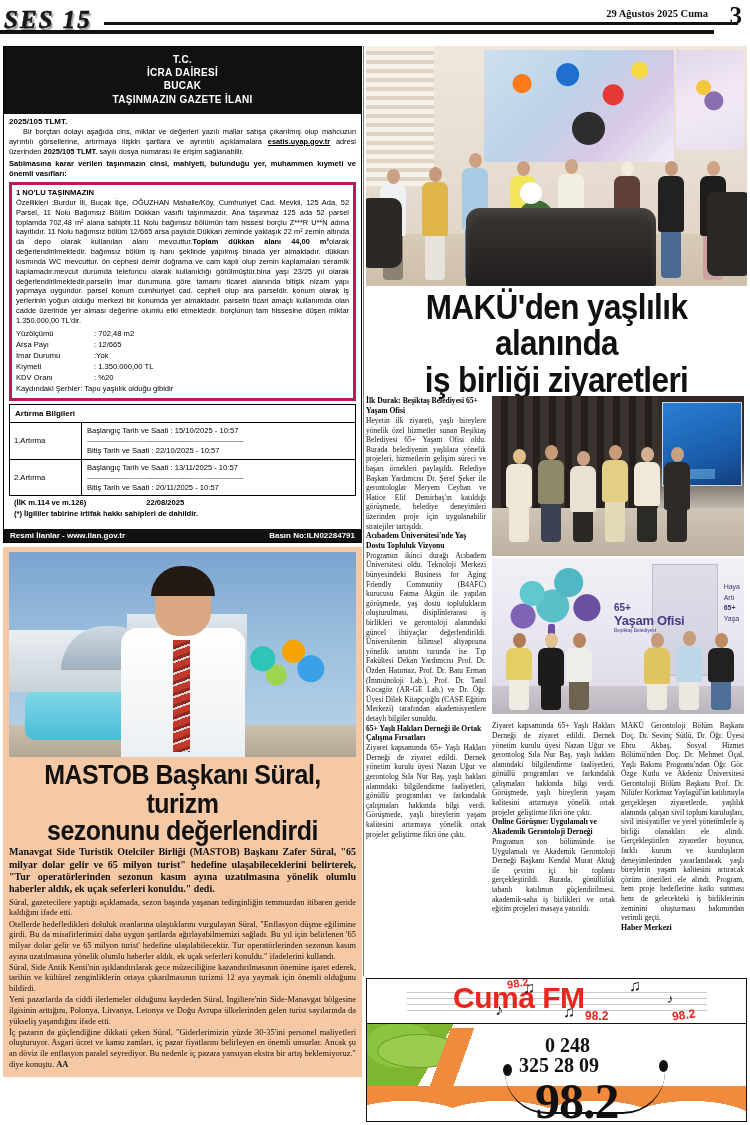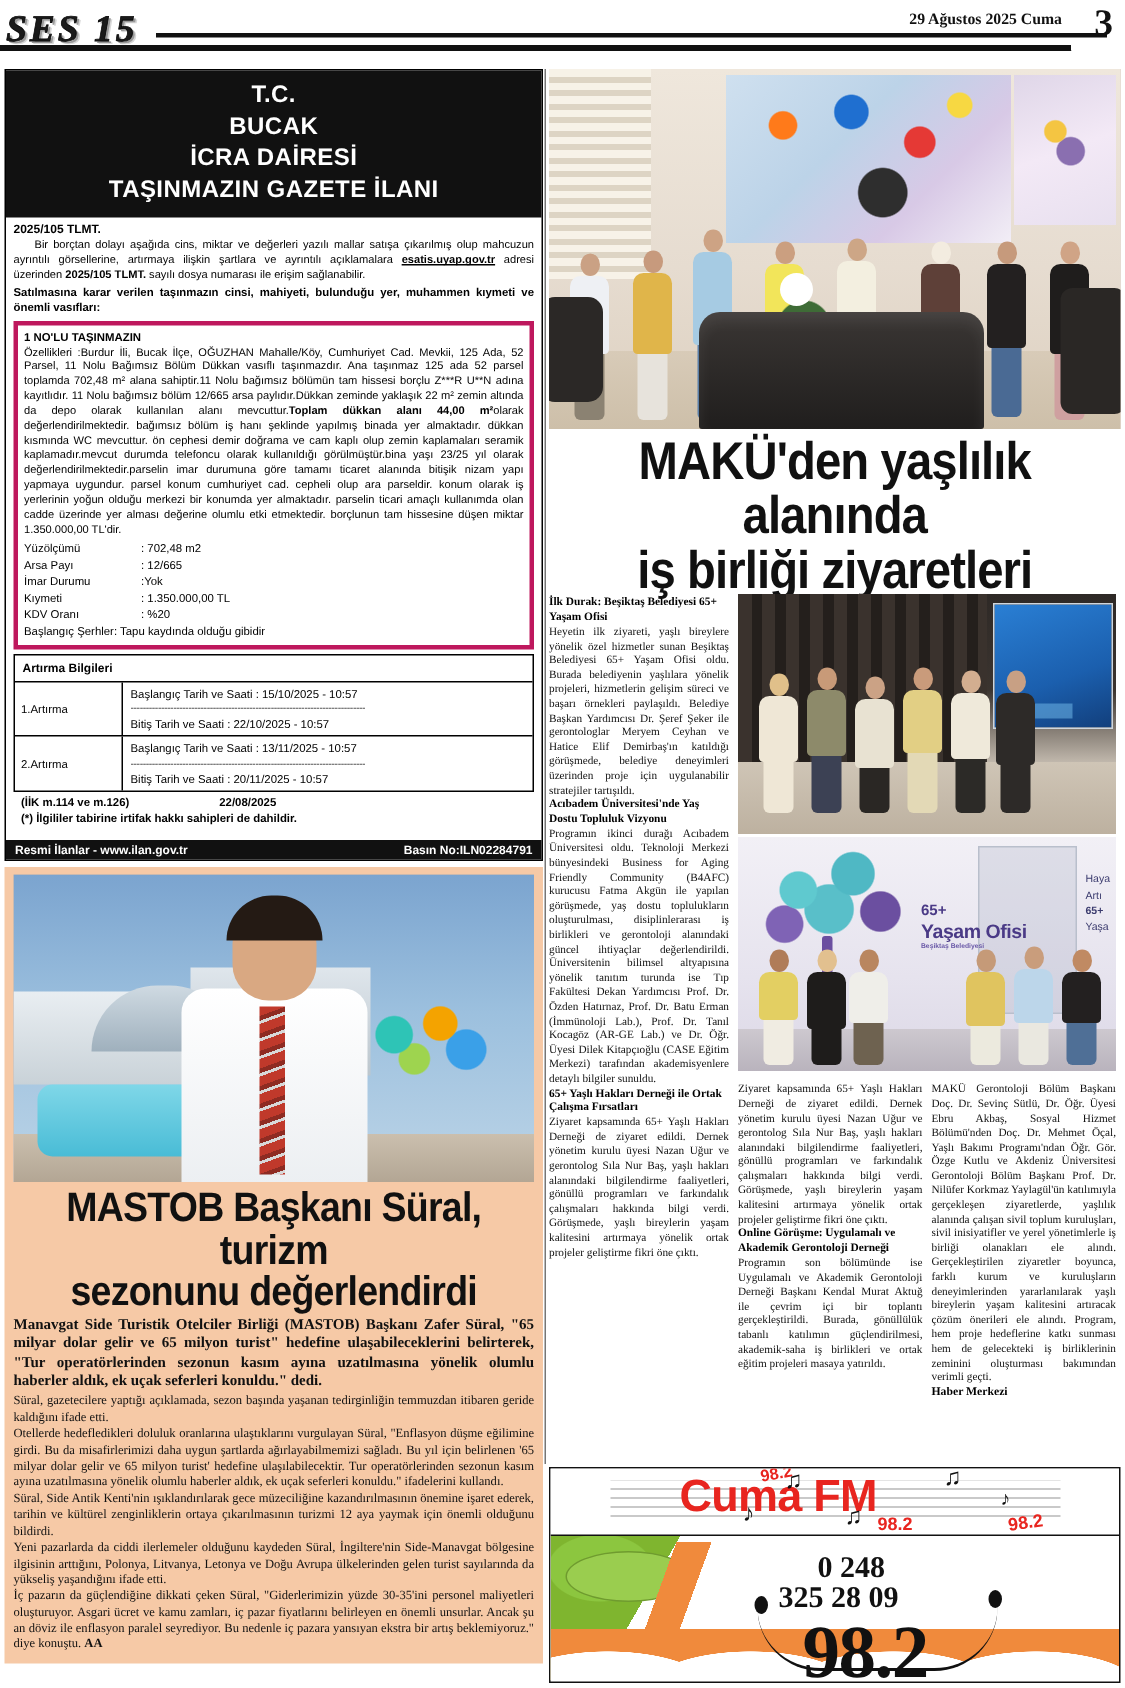--- a/index.html
+++ b/index.html
@@ -40,21 +40,21 @@
   
   .left-col { position:absolute; left:3px; top:46px; width:359px; }
   .right-col { position:absolute; left:366px; top:46px; width:381px; }
 
   
   .legal-box { border:1px solid #000; background:#fff; width:359px; }
   .legal-head {
     background:#111; color:#fff; text-align:center;
     padding:6px 4px 8px 4px;
     font-family:"Liberation Sans", sans-serif;
-    font-weight:bold; font-size:16px; line-height:1.32;
+    font-weight:bold; font-size:10px; line-height:1.32;
     letter-spacing:0.3px;
   }
   .legal-body { padding:3px 5px 4px 5px; font-family:"Liberation Sans", sans-serif; }
   .lg-case { font-size:8px; font-weight:bold; margin-bottom:1px; }
   .lg-p {
     font-size:7.4px; line-height:1.34; text-align:justify; margin-bottom:2px;
   }
   .lg-p .ind { display:inline-block; width:14px; }
   .lg-b { font-weight:bold; }
   .lg-u { font-weight:bold; text-decoration:underline; }
@@ -265,22 +265,22 @@
     <div class="mast-curve"></div>
   </div>
 
   <div class="v-divider"></div>
 
   <div class="left-col">
 
     <div class="legal-box">
       <div class="legal-head">
         <div>T.C.</div>
+        <div>İCRA DAİRESİ</div>
         <div>BUCAK</div>
-        <div>İCRA DAİRESİ</div>
         <div>TAŞINMAZIN GAZETE İLANI</div>
       </div>
 
       <div class="legal-body">
         <div class="lg-case">2025/105 TLMT.</div>
 
         <div class="lg-p">
           <span class="ind"></span><span>Bir borçtan dolayı aşağıda cins, miktar ve değerleri yazılı mallar satışa çıkarılmış olup mahcuzun ayrıntılı görsellerine, artırmaya ilişkin şartlara ve ayrıntılı açıklamalara</span>
           <span class="lg-u">esatis.uyap.gov.tr</span>
           <span>adresi üzerinden</span>
@@ -309,21 +309,21 @@
               <div class="spec-v">:Yok</div>
             </div>
             <div class="spec-row">
               <div class="spec-k">Kıymeti</div>
               <div class="spec-v">: 1.350.000,00 TL</div>
             </div>
             <div class="spec-row">
               <div class="spec-k">KDV Oranı</div>
               <div class="spec-v">: %20</div>
             </div>
-            <div class="spec-single">Başlangıç Şerhler: Tapu kaydında olduğu gibidir</div>
+            <div class="spec-single">Kaydındaki Şerhler: Tapu yaşlılık olduğu gibidir</div>
           </div>
         </div>
 
         <div class="auction-box" style="margin-top:3px;border-top:1px solid #000;">
           <div class="auction-head">Artırma Bilgileri</div>
 
           <div class="auc-row">
             <div class="auc-label">1.Artırma</div>
             <div class="auc-vals">
               <div class="auc-line">Başlangıç Tarih ve Saati : 15/10/2025 - 10:57</div>

